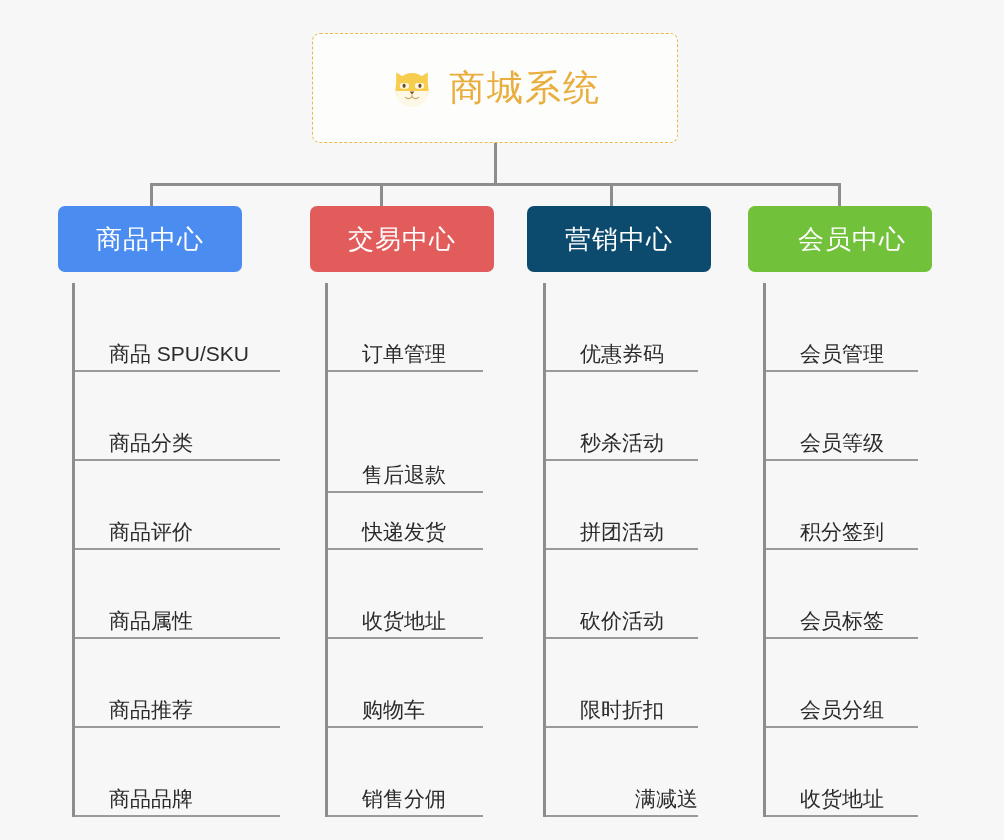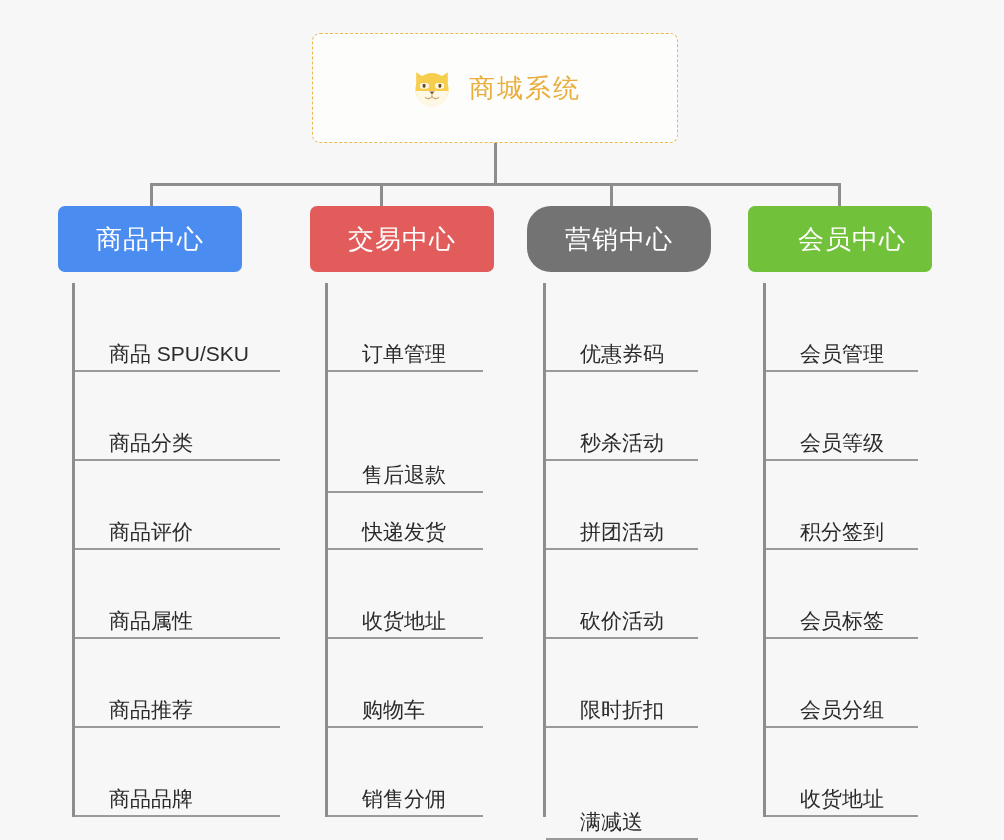--- a/index.html
+++ b/index.html
@@ -16,21 +16,21 @@
     position: absolute;
     left: 312px; top: 33px;
     width: 366px; height: 110px;
     background: #fdfdfc;
     border: 1px dashed #e9b950;
     border-radius: 8px;
     display: flex; align-items: center; justify-content: center;
     gap: 14px;
   }
   .root-title {
-    font-size: 26px;
+    font-size: 36px;
     color: #e9ae3e;
     letter-spacing: 2px;
     line-height: 1;
     font-weight: 400;
   }
   .shiba { width: 46px; height: 46px; display: block; }
 
   
   .conn { position: absolute; background: #8d8d8d; }
   .v-stem  { left: 494px; top: 143px;  width: 3px;  height: 42px; }
@@ -154,41 +154,41 @@
         <span class="leaf-label">收货地址</span>
       </div>
       <div class="leaf" style="top: 356px; width: 155px;">
         <span class="leaf-label">购物车</span>
       </div>
       <div class="leaf" style="top: 445px; width: 155px;">
         <span class="leaf-label">销售分佣</span>
       </div>
     </div>
     <div class="conn v-drop" style="left: 610px;"></div>
-    <div class="cat-box" style="left: 527px; width: 184px; background: #737373; border-radius: 24px;">
+    <div class="cat-box" style="left: 527px; width: 184px; background: #0c4a6e;">
       <span class="cat-label">营销中心</span>
     </div>
     <div class="col" style="left: 543px; height: 534px; width: 155px;">
       <div class="spine" style="height: 534px;"></div>
       <div class="leaf" style="top: 0px; width: 152px;">
         <span class="leaf-label">优惠券码</span>
       </div>
       <div class="leaf" style="top: 89px; width: 152px;">
         <span class="leaf-label">秒杀活动</span>
       </div>
       <div class="leaf" style="top: 178px; width: 152px;">
         <span class="leaf-label">拼团活动</span>
       </div>
       <div class="leaf" style="top: 267px; width: 152px;">
         <span class="leaf-label">砍价活动</span>
       </div>
       <div class="leaf" style="top: 356px; width: 152px;">
         <span class="leaf-label">限时折扣</span>
       </div>
-      <div class="leaf" style="top: 468px; width: 152px;">
+      <div class="leaf" style="top: 445px; width: 152px; justify-content: flex-end;">
         <span class="leaf-label">满减送</span>
       </div>
     </div>
     <div class="conn v-drop" style="left: 838px;"></div>
     <div class="cat-box" style="left: 748px; width: 184px; background: rgb(114, 193, 59); padding-left: 24px;">
       <span class="cat-label">会员中心</span>
     </div>
     <div class="col" style="left: 763px; height: 534px; width: 155px;">
       <div class="spine" style="height: 534px;"></div>
       <div class="leaf" style="top: 0px; width: 152px;">

